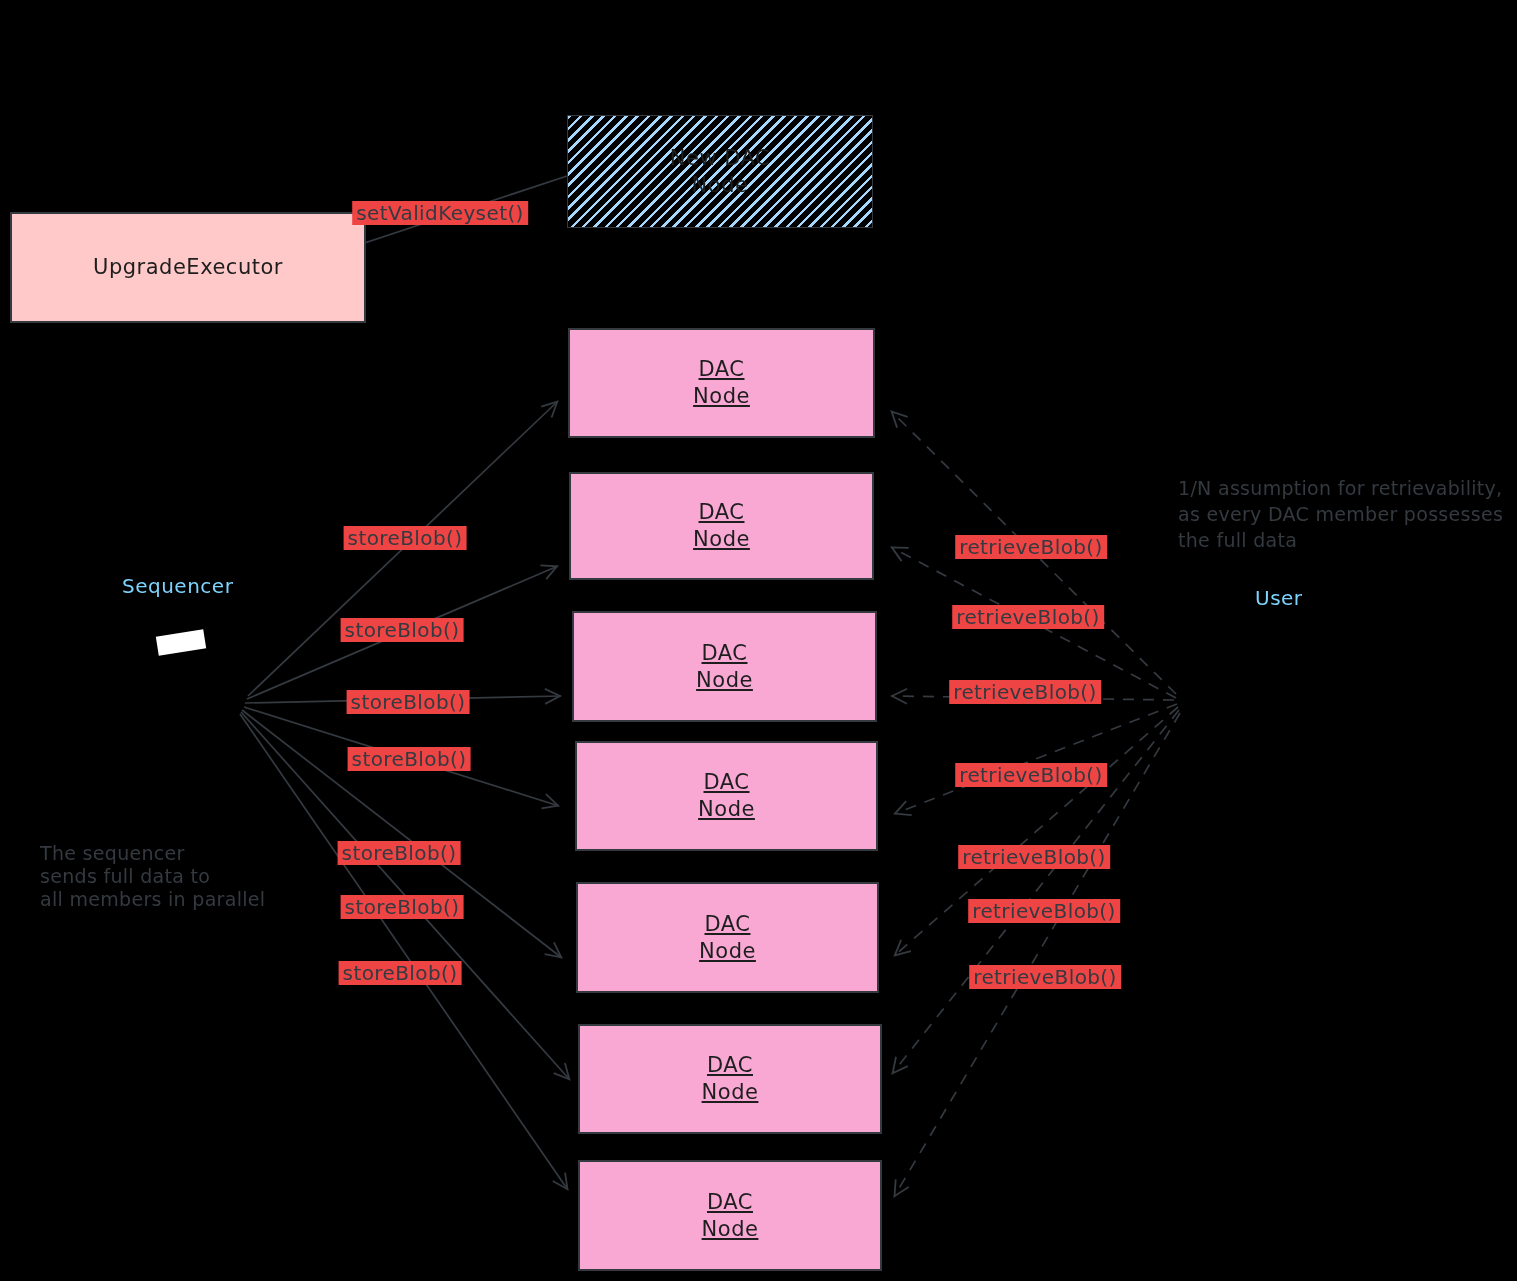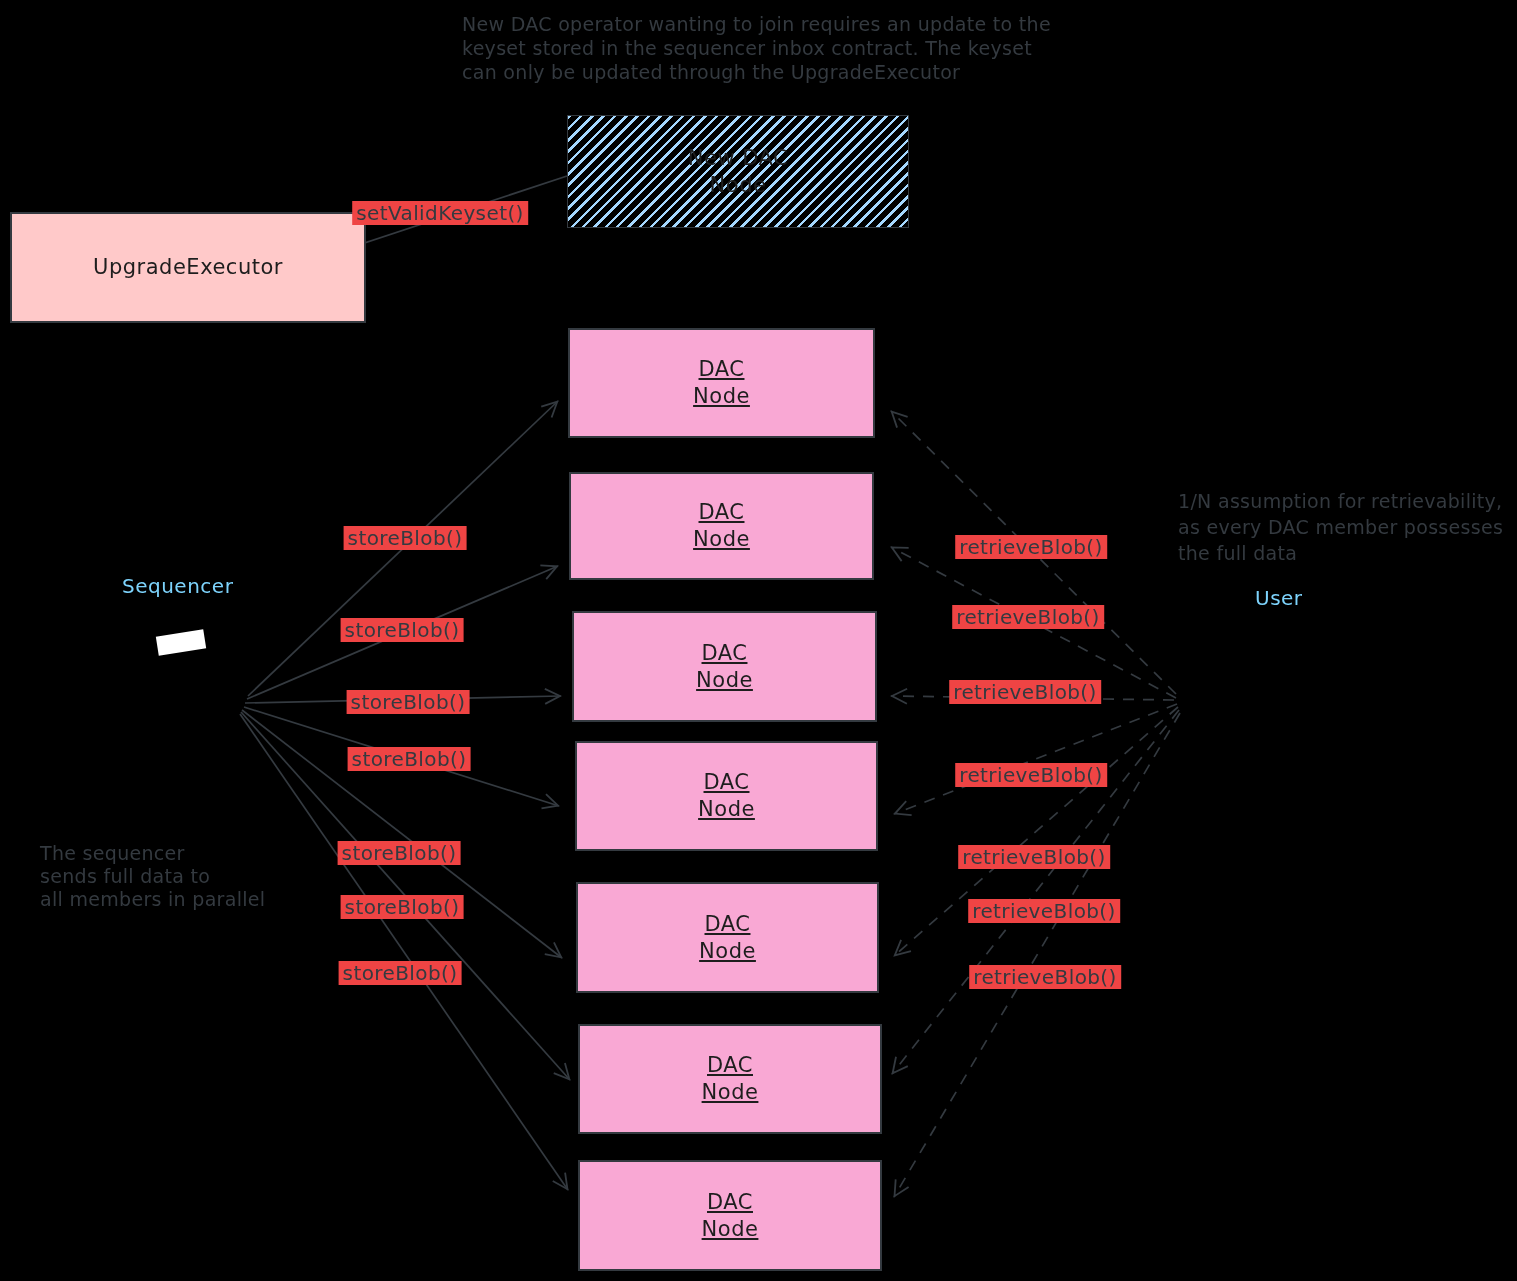--- a/index.html
+++ b/index.html
@@ -89,31 +89,28 @@
       <line x1="1176" y1="694" x2="891" y2="411" marker-end="url(#arrow)"></line>
       <line x1="1176" y1="698" x2="891" y2="547" marker-end="url(#arrow)"></line>
       <line x1="1174" y1="700" x2="891" y2="696" marker-end="url(#arrow)"></line>
       <line x1="1177" y1="704" x2="894" y2="814" marker-end="url(#arrow)"></line>
       <line x1="1178" y1="707" x2="894" y2="956" marker-end="url(#arrow)"></line>
       <line x1="1179" y1="710" x2="892" y2="1074" marker-end="url(#arrow)"></line>
       <line x1="1180" y1="713" x2="894" y2="1197" marker-end="url(#arrow)"></line>
     </g>
   </svg>
 
-  <div class="note" style="left:462px;top:12px;">New DAC operator wanting to join requires an update to the
-keyset stored in the sequencer inbox contract. The keyset
-can only be updated through the UpgradeExecutor</div>
-  <div class="note" style="left:1178px;top:488px;line-height:26px;">1/N assumption for retrievability,
+  <div class="note" style="left:1178px;top:475px;line-height:26px;">1/N assumption for retrievability,
 as every DAC member possesses
 the full data</div>
   <div class="note" style="left:40px;top:842px;line-height:23px;">The sequencer
 sends full data to
 all members in parallel</div>
 
-  <div class="box box--hatched" style="left:567px;top:115px;width:342px;height:113px;">New DAC
+  <div class="box box--hatched" style="left:567px;top:115px;width:306px;height:113px;">New DAC
 Node</div>
 
   <div class="box box--executor" style="left:10px;top:212px;width:356px;height:111px;">UpgradeExecutor</div>
 
   <div class="box box--node" style="left:568px;top:328px;width:307px;height:110px;">DAC
 Node</div>
   <div class="box box--node" style="left:569px;top:472px;width:305px;height:108px;">DAC
 Node</div>
   <div class="box box--node" style="left:572px;top:611px;width:305px;height:111px;">DAC
 Node</div>

